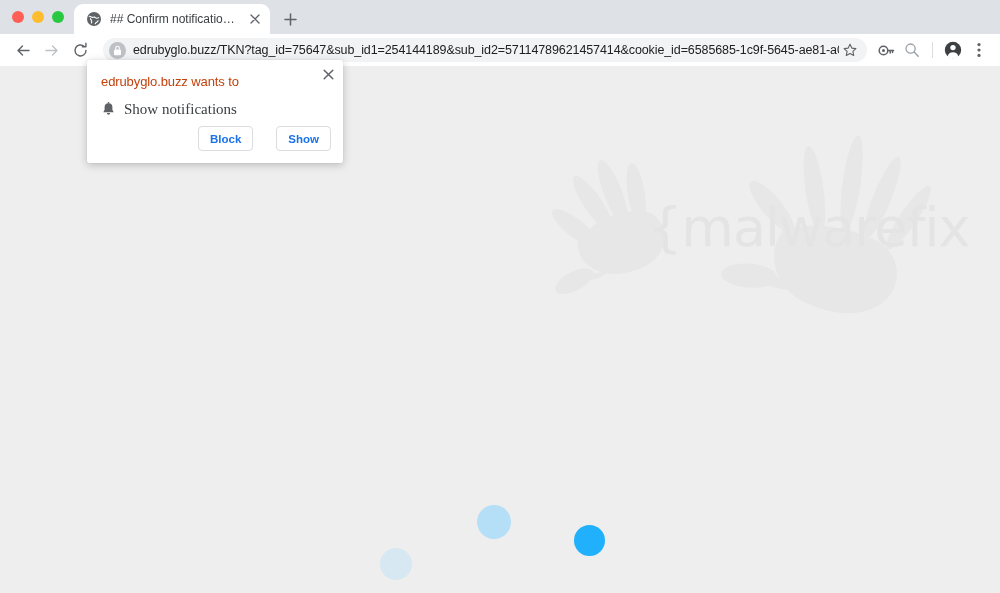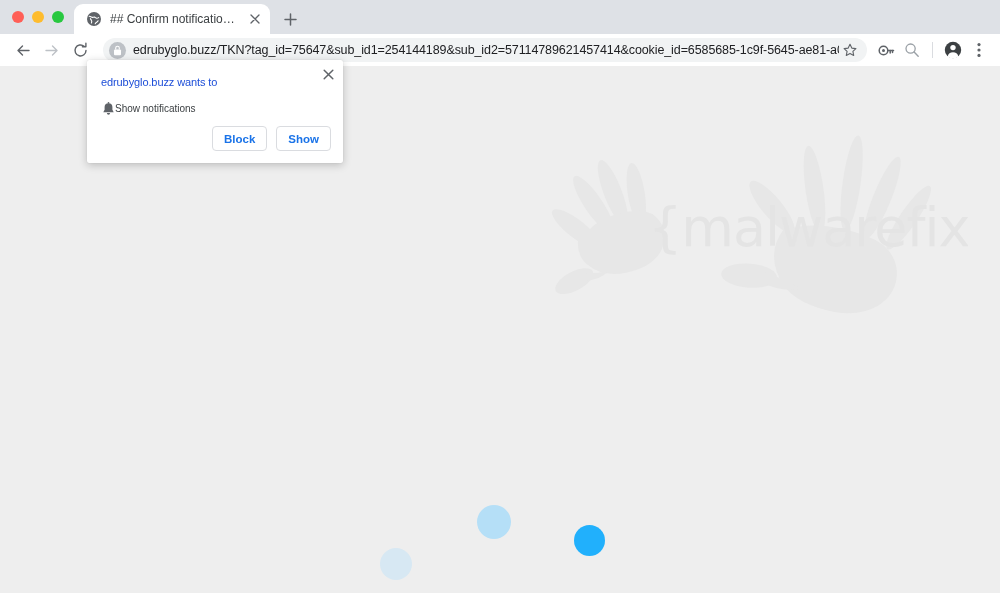--- a/index.html
+++ b/index.html
@@ -233,50 +233,52 @@
     top: 5px;
     width: 18px; height: 18px;
     display: flex;
     align-items: center;
     justify-content: center;
   }
   #dialog-heading {
     position: absolute;
     left: 14px;
     top: 13px;
-    font-size: 11px;
-    color: #1d4ed8;
+    font-size: 13px;
+    color: #c2410c;
     line-height: 18px;
     letter-spacing: -0.1px;
   }
   #dialog-permission-row {
     position: absolute;
     left: 14px;
     top: 41px;
     display: flex;
     align-items: center;
   }
   #bell-icon {
     width: 14px; height: 16px;
     flex: 0 0 14px;
     display: flex;
     align-items: center;
     justify-content: center;
   }
   #dialog-permission-label {
-    font-size: 10px;
+    font-size: 15px;
     color: #3c4043;
+    margin-left: 9px;
     line-height: 16px;
+    font-family: Liberation Serif, serif;
   }
   #dialog-actions {
     position: absolute;
     right: 12px;
     bottom: 12px;
     display: flex;
-    gap: 9px;
+    gap: 23px;
   }
   .dialog-btn {
     min-width: 49px;
     height: 25px;
     border: 1px solid #dadce0;
     border-radius: 4px;
     background: #ffffff;
     color: #1a73e8;
     font-size: 11.5px;
     font-weight: bold;

